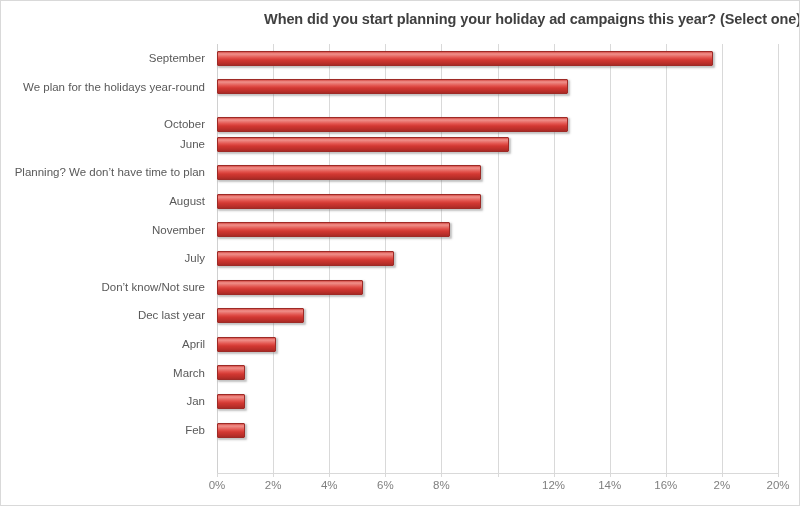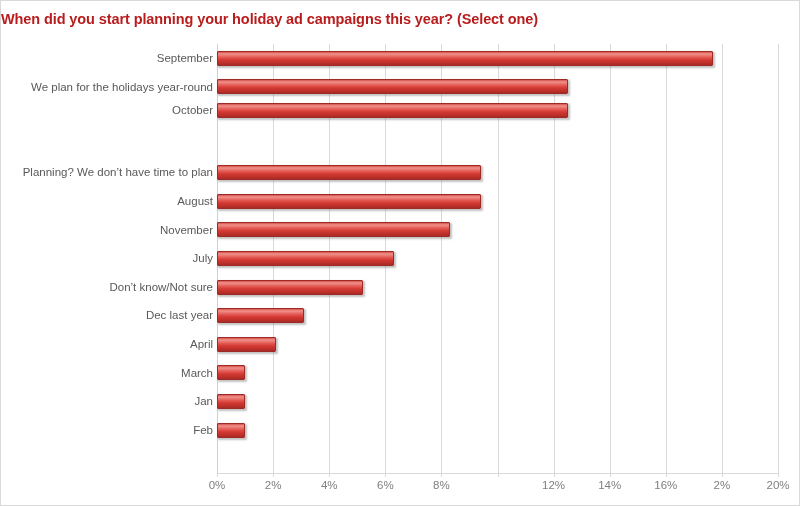--- a/index.html
+++ b/index.html
@@ -17,24 +17,24 @@
     box-sizing: border-box;
     background: #ffffff;
     border: 1px solid #d9d9d9;
     overflow: hidden;
   }
   #chart-title {
     position: absolute;
     left: 0;
     top: 10px;
     width: 800px;
-    text-align: left;
+    text-align: right;
     font-size: 14.5px;
     font-weight: bold;
-    color: #b91c1c;
+    color: #404040;
     letter-spacing: -0.1px;
     white-space: nowrap;
   }
   
   #plot-area {
     position: absolute;
     left: 216px;
     top: 43px;
     width: 561px;   
     height: 429px;
@@ -63,21 +63,21 @@
     left: 0;
     width: 100%;
     height: 28.6px;
   }
   .cat-label {
     position: absolute;
     right: 100%;
     top: 0;
     height: 28.6px;
     line-height: 28.6px;
-    padding-right: 4px;
+    padding-right: 12px;
     text-align: right;
     white-space: nowrap;
     font-size: 11.5px;
     color: #595959;
   }
   .bar-wrap {
     position: absolute;
     left: 0;
     top: 7px;
     height: 15px;
@@ -141,24 +141,30 @@
         <div class="bar-wrap" style="width: 496.485px; top: 6.8px;">
           <div class="bar" title="September: 17.7%"></div>
         </div>
       </div>
       <div class="row" style="top: 28.6px; height: 28.6px;">
         <div class="cat-label" style="height: 28.6px; line-height: 28.6px;">We plan for the holidays year-round</div>
         <div class="bar-wrap" style="width: 350.625px; top: 6.8px;">
           <div class="bar" title="We plan for the holidays year-round: 12.5%"></div>
         </div>
       </div>
-      <div class="row" style="top: 52px; height: 28.6px;">
+      <div class="row" style="top: 66px; height: 28.6px;">
         <div class="cat-label" style="height: 28.6px; line-height: 28.6px;">October</div>
         <div class="bar-wrap" style="width: 350.625px; top: 6.8px;">
           <div class="bar" title="October: 12.5%"></div>
+        </div>
+      </div>
+      <div class="row" style="top: 85.8px; height: 28.6px;">
+        <div class="cat-label" style="height: 28.6px; line-height: 28.6px;">June</div>
+        <div class="bar-wrap" style="width: 291.72px; top: 6.8px;">
+          <div class="bar" title="June: 10.4%"></div>
         </div>
       </div>
       <div class="row" style="top: 114.4px; height: 28.6px;">
         <div class="cat-label" style="height: 28.6px; line-height: 28.6px;">Planning? We don’t have time to plan</div>
         <div class="bar-wrap" style="width: 263.67px; top: 6.8px;">
           <div class="bar" title="Planning? We don’t have time to plan: 9.4%"></div>
         </div>
       </div>
       <div class="row" style="top: 143px; height: 28.6px;">
         <div class="cat-label" style="height: 28.6px; line-height: 28.6px;">August</div>

